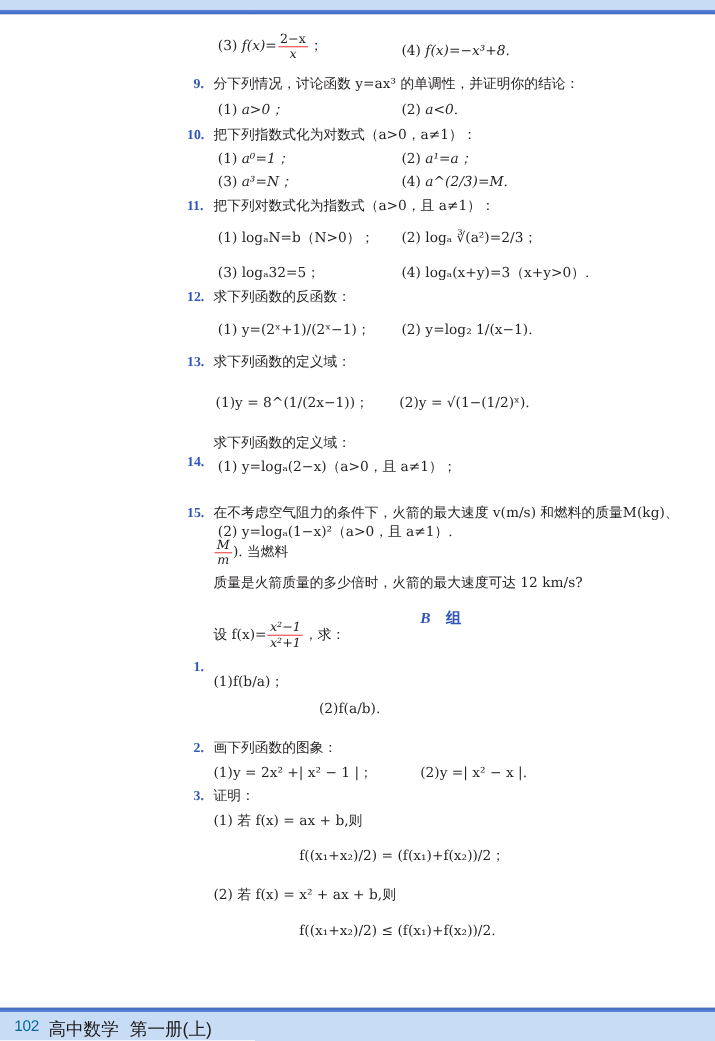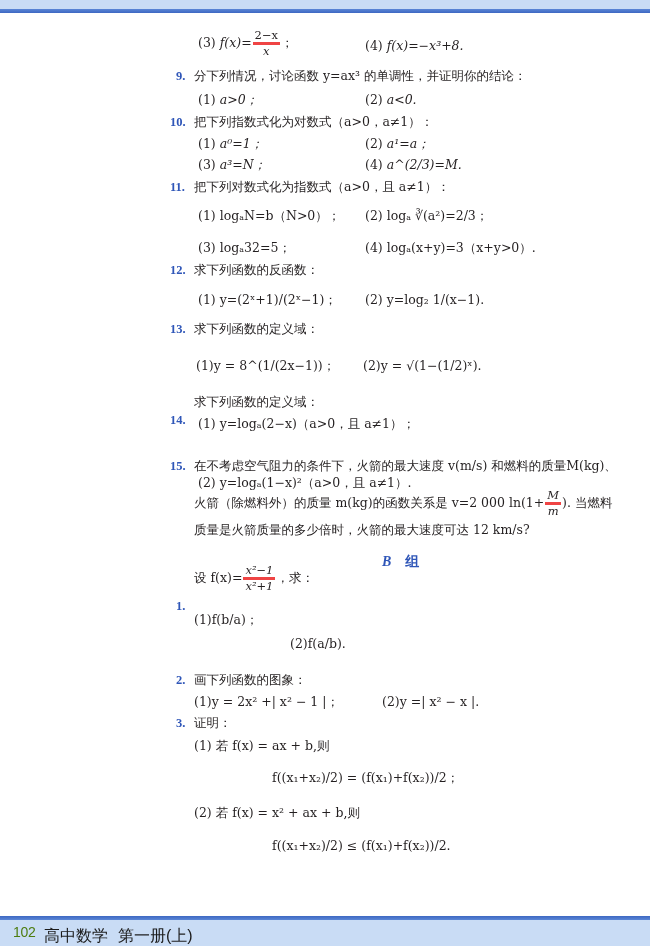--- a/index.html
+++ b/index.html
@@ -21,42 +21,42 @@
     position: absolute; left: 0; top: 916px; width: 650px; height: 4px;
     background: linear-gradient(#3e68c2, #5a86d6);
   }
   .bottom-band {
     position: absolute; left: 0; top: 920px; width: 650px; height: 26px;
     background: #c9dcf5;
   }
   .footer-page {
     position: absolute; left: 13px; top: 924px;
     font-family: "Liberation Sans", "DejaVu Sans", sans-serif;
-    font-size: 14px; color: #4d7c0f; letter-spacing: -0.3px;
+    font-size: 14px; color: #0369a1; letter-spacing: -0.3px;
   }
   .footer-title {
     position: absolute; left: 44px; top: 926px;
     font-family: "Liberation Sans", "DejaVu Sans", sans-serif;
     font-size: 16px; color: #1b1b1b;
   }
   .footer-title span { margin-right: 10px; }
 
   .line {
     position: absolute; font-size: 12.5px; line-height: 16px; white-space: nowrap;
   }
   .num {
     position: absolute; font-family: "Liberation Serif", serif; font-weight: bold;
     color: #2f56b8; font-size: 12.5px; line-height: 16px;
   }
   i, .it { font-style: italic; }
   .frac {
     display: inline-block; vertical-align: middle; text-align: center;
     font-size: 11.5px; line-height: 13px; margin: 0 1px;
   }
-  .frac .n { display: block; border-bottom: 3px solid #ef4444; padding: 0 2px; }
+  .frac .n { display: block; border-bottom: 1px solid #ef4444; padding: 0 2px; }
   .frac .d { display: block; padding: 0 2px; }
   .section {
     position: absolute; left: 382px; top: 553px;
     color: #2f56b8; font-size: 14px; font-weight: bold;
   }
   .section b { font-style: italic; font-family: "Liberation Serif", serif; margin-right: 14px; }
 </style>
 </head>
 <body>
 
@@ -102,21 +102,21 @@
 <div class="line" style="left:363px;top:358px;"><span>(2)</span><span>y = √(1−(1/2)ˣ).</span></div>
 
 <span class="num" style="left:170px;top:394px;margin-top:18px;">14.</span>
 <div class="line" style="left:194px;top:394px;">求下列函数的定义域：</div>
 <div class="line" style="left:198px;top:416px;"><span>(1)</span> <span>y=logₐ(2−x)（a&gt;0，且 a≠1）；</span></div>
 <div class="line" style="left:198px;top:437px;margin-top:38px;"><span>(2)</span> <span>y=logₐ(1−x)²（a&gt;0，且 a≠1）.</span></div>
 
 <span class="num" style="left:170px;top:458px;">15.</span>
 <div class="line" style="left:194px;top:458px;">在不考虑空气阻力的条件下，火箭的最大速度 v(m/s) 和燃料的质量M(kg)、</div>
 <div class="line" style="left:194px;top:489px;">
-  <span>火箭（除燃料外）的质量 m(kg)的函数关系是 v=2 000 ln(1+</span><span class="frac it"><span class="n">M</span><span class="d">m</span></span><span>). 当燃料</span>
+  <span class="frac it"><span class="n">M</span><span class="d">m</span></span><span>). 当燃料</span>
 </div>
 <div class="line" style="left:194px;top:522px;">质量是火箭质量的多少倍时，火箭的最大速度可达 12 km/s?</div>
 
 <div class="section">
   <b>B</b><span>组</span>
 </div>
 
 <span class="num" style="left:176px;top:598px;">1.</span>
 <div class="line" style="left:194px;top:564px;">
   <span>设 f(x)=</span><span class="frac it"><span class="n">x²−1</span><span class="d">x²+1</span></span><span>，求：</span>

